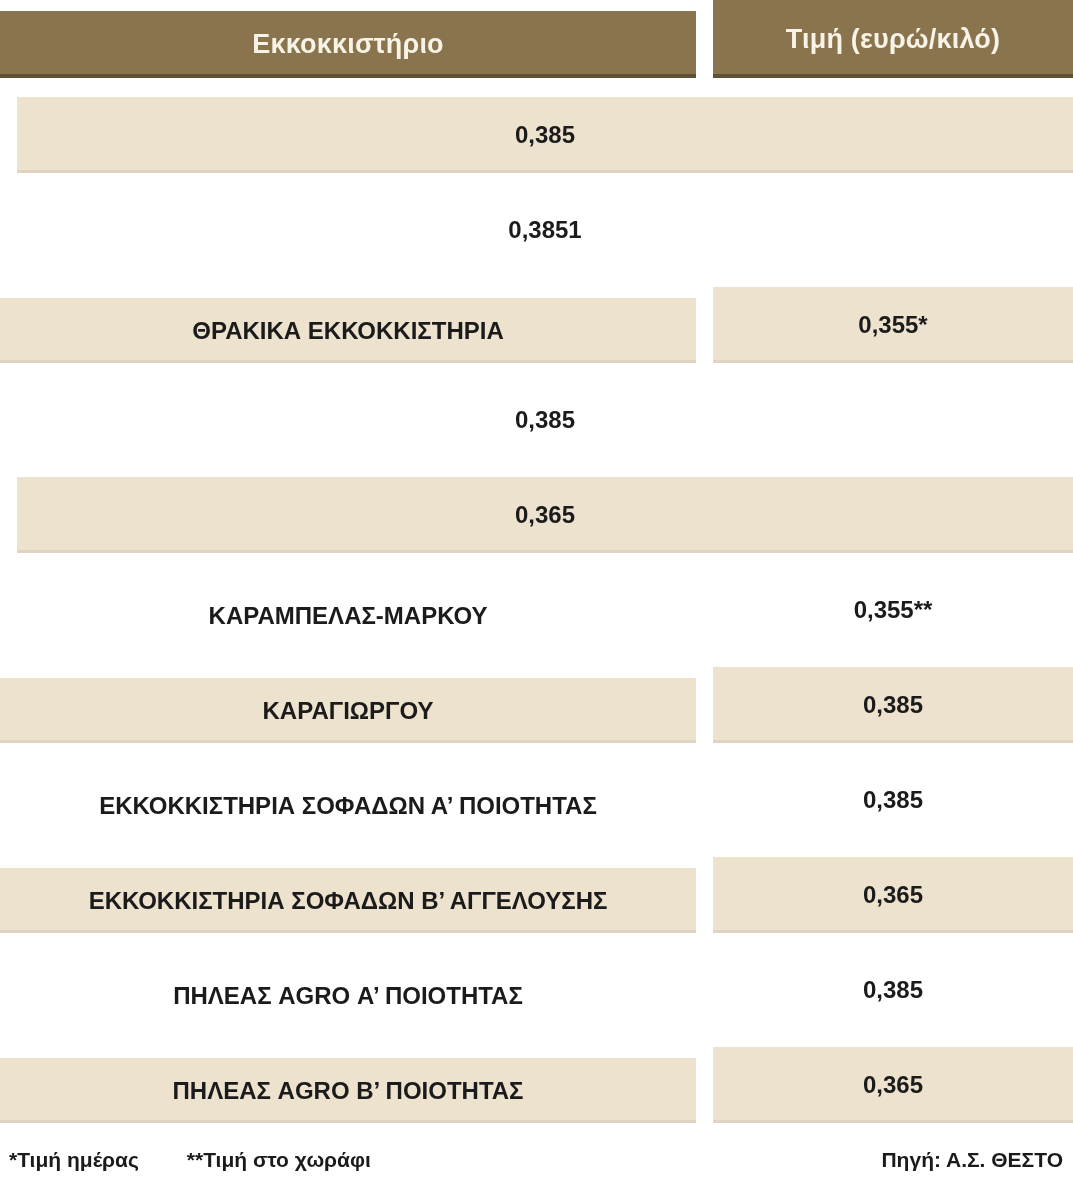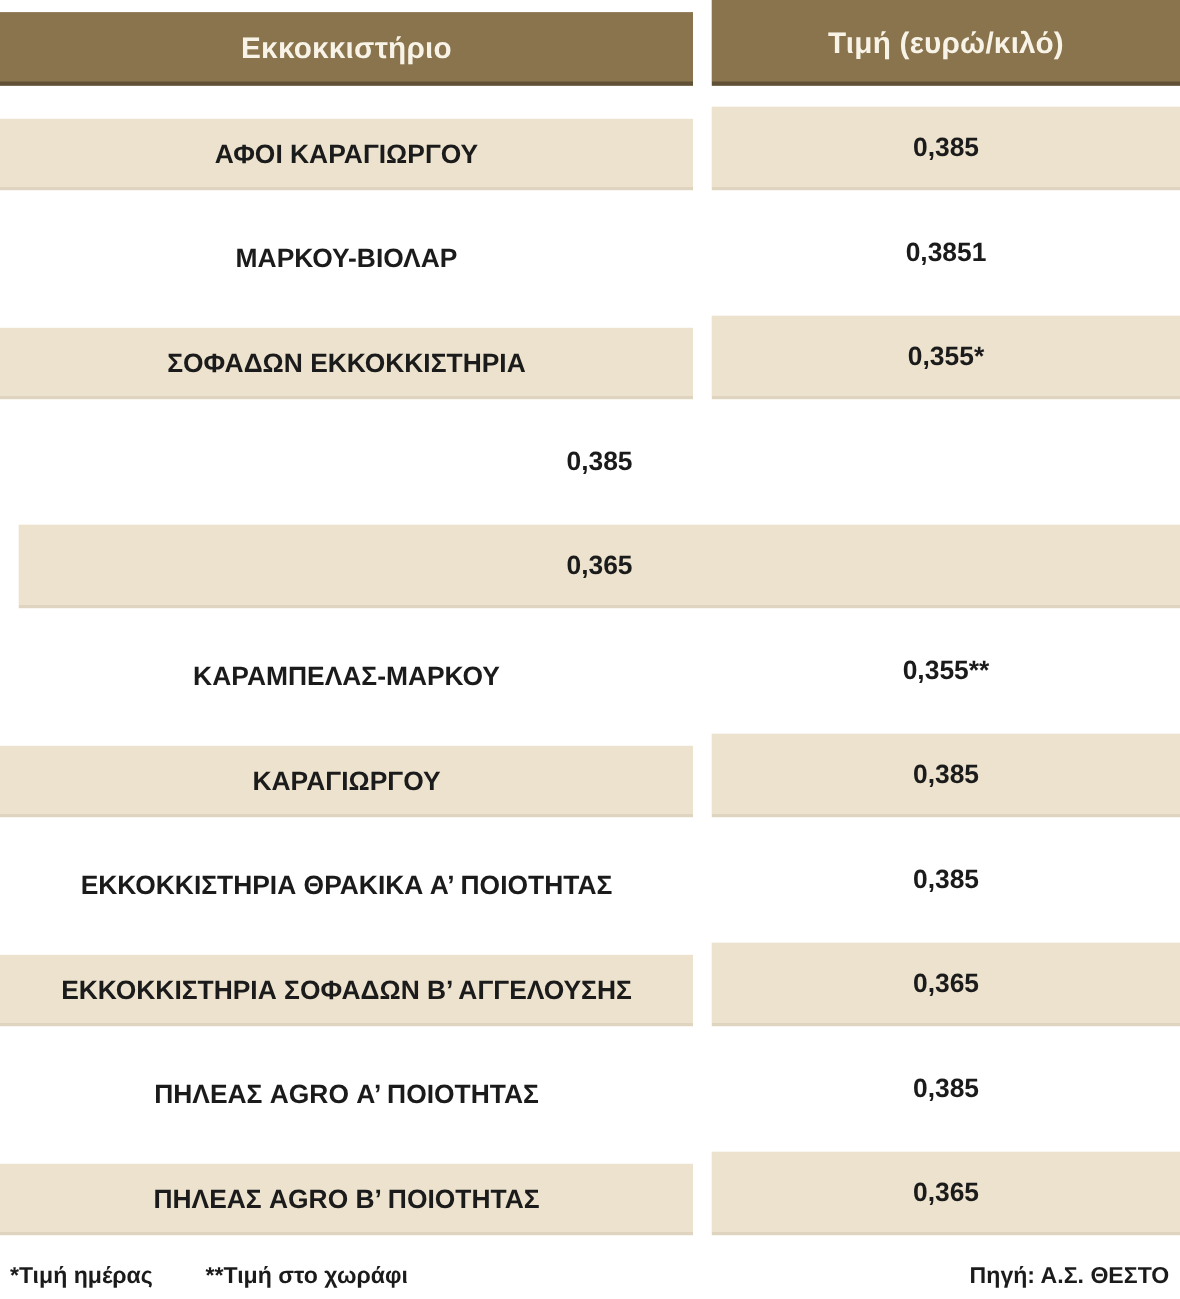--- a/index.html
+++ b/index.html
@@ -20,21 +20,21 @@
     font-family: "Liberation Sans", sans-serif;
     font-weight: bold;
     color: var(--text);
     overflow: hidden;
   }
   .price-table { width: 1073px; }
   .trow {
     display: flex;
     width: 100%;
   }
-  .name-col { width: 630px; margin-top: 11px; }
+  .name-col { width: 696px; margin-top: 11px; }
   .col-gap { width: 17px; }
   .price-col { flex: 1; }
   .cell {
     display: flex;
     align-items: center;
     justify-content: center;
     text-align: center;
   }
   
   .header-row { height: 78px; }
@@ -73,33 +73,31 @@
 <div class="price-table">
 
   <div class="trow header-row">
     <div class="cell name-col">Εκκοκκιστήριο</div>
     <div class="col-gap"></div>
     <div class="cell price-col">Τιμή (ευρώ/κιλό)</div>
   </div>
 
   <div id="table-body">
   <div class="trow row shaded">
-    <div class="cell name-col name-cell">ΑΦΟΙ ΚΑΡΑΓΙΩΡΓΟΥ</div>
     <div class="col-gap"></div>
     <div class="cell price-col price-cell">0,385</div>
   </div>
 
   <div class="trow row plain">
-    <div class="cell name-col name-cell">ΜΑΡΚΟΥ-ΒΙΟΛΑΡ</div>
     <div class="col-gap"></div>
     <div class="cell price-col price-cell">0,3851</div>
   </div>
 
   <div class="trow row shaded">
-    <div class="cell name-col name-cell">ΣΟΦΑΔΩΝ ΕΚΚΟΚΚΙΣΤΗΡΙΑ</div>
+    <div class="cell name-col name-cell">ΘΡΑΚΙΚΑ ΕΚΚΟΚΚΙΣΤΗΡΙΑ</div>
     <div class="col-gap"></div>
     <div class="cell price-col price-cell">0,355*</div>
   </div>
 
   <div class="trow row plain">
     <div class="col-gap"></div>
     <div class="cell price-col price-cell">0,385</div>
   </div>
 
   <div class="trow row shaded">
@@ -113,21 +111,21 @@
     <div class="cell price-col price-cell">0,355**</div>
   </div>
 
   <div class="trow row shaded">
     <div class="cell name-col name-cell">ΚΑΡΑΓΙΩΡΓΟΥ</div>
     <div class="col-gap"></div>
     <div class="cell price-col price-cell">0,385</div>
   </div>
 
   <div class="trow row plain">
-    <div class="cell name-col name-cell">ΕΚΚΟΚΚΙΣΤΗΡΙΑ ΘΡΑΚΙΚΑ Α’ ΠΟΙΟΤΗΤΑΣ</div>
+    <div class="cell name-col name-cell">ΕΚΚΟΚΚΙΣΤΗΡΙΑ ΣΟΦΑΔΩΝ Α’ ΠΟΙΟΤΗΤΑΣ</div>
     <div class="col-gap"></div>
     <div class="cell price-col price-cell">0,385</div>
   </div>
 
   <div class="trow row shaded">
     <div class="cell name-col name-cell">ΕΚΚΟΚΚΙΣΤΗΡΙΑ ΣΟΦΑΔΩΝ Β’ ΑΓΓΕΛΟΥΣΗΣ</div>
     <div class="col-gap"></div>
     <div class="cell price-col price-cell">0,365</div>
   </div>
 

